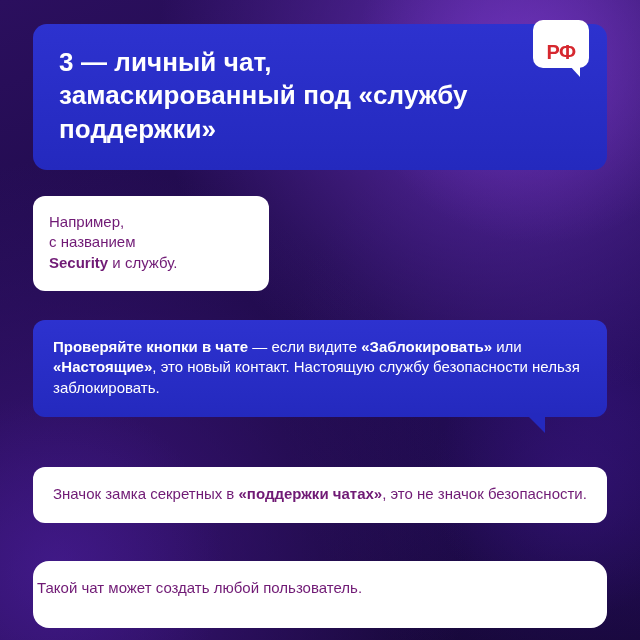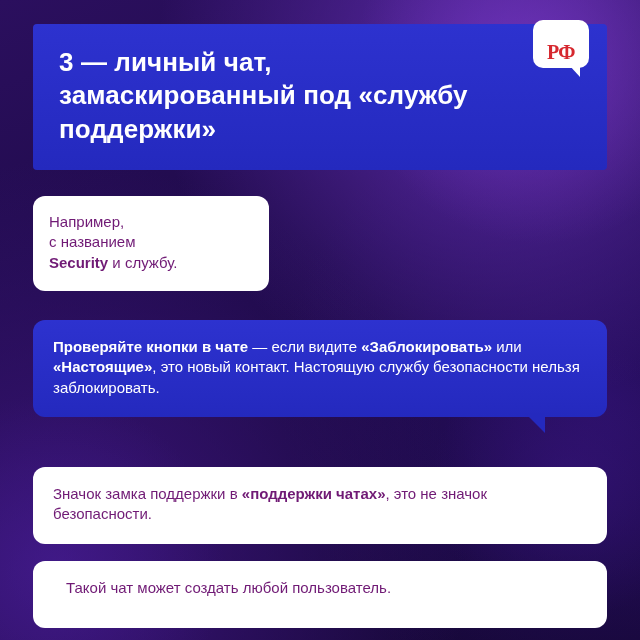--- a/index.html
+++ b/index.html
@@ -50,21 +50,21 @@
   }
 
   
   .header {
     position: absolute;
     left: 33px;
     top: 24px;
     width: 574px;
     background: #2b31c8;
     background: linear-gradient(180deg,#2d32cf 0%, #2429be 100%);
-    border-radius: 4px;
+    border-radius: 14px;
     padding: 22px 26px 24px 26px;
     box-sizing: border-box;
   }
   .header h1 {
     margin: 0;
     color: #ffffff;
     font-size: 26px;
     line-height: 1.28;
     font-weight: bold;
     letter-spacing: 0.1px;
@@ -97,21 +97,20 @@
     position: absolute;
     inset: 0;
     display: flex;
     align-items: center;
     justify-content: center;
     color: #d6282f;
     font-weight: bold;
     font-size: 20px;
     letter-spacing: -0.5px;
     height: 64px;
-    font-family: Liberation Serif, serif;
   }
 
   
   .card {
     position: absolute;
     box-sizing: border-box;
     border-radius: 12px;
     font-size: 15px;
     line-height: 1.35;
   }
@@ -154,21 +153,22 @@
   #card-lock {
     left: 33px;
     top: 467px;
     width: 574px;
     padding: 17px 20px 19px 20px;
   }
   #card-anyone {
     left: 33px;
     top: 561px;
     width: 574px;
-    padding: 17px 20px 30px 33px;
+    padding: 17px 20px 30px 4px;
+    border-radius: 16px;
   }
 </style>
 </head>
 <body>
 
 <div class="poster">
   <div class="glow-a"></div>
   <div class="glow-b"></div>
   <div class="glow-c"></div>
 
@@ -184,17 +184,17 @@
     <span>Например,<br>с названием<br></span><b>Security</b><span> и службу.</span>
   </div>
 
 
   <div class="card blue" id="card-buttons">
     <b>Проверяйте кнопки в чате</b><span> — если видите </span><b>«Заблокировать»</b><span> или </span><b>«Настоящие»</b><span>, это новый контакт. Настоящую службу безопасности нельзя заблокировать.</span>
     <div class="tail"></div>
   </div>
 
   <div class="card white" id="card-lock">
-    <span>Значок замка поддержки в </span><b>«поддержки чатах»</b><span>, это не значок безопасности.</span>
+    <span>Значок замка секретных в </span><b>«поддержки чатах»</b><span>, это не значок безопасности.</span>
   </div>
 
   <div class="card white" id="card-anyone">Такой чат может создать любой пользователь.</div>
 </div>
 
 </body></html>

